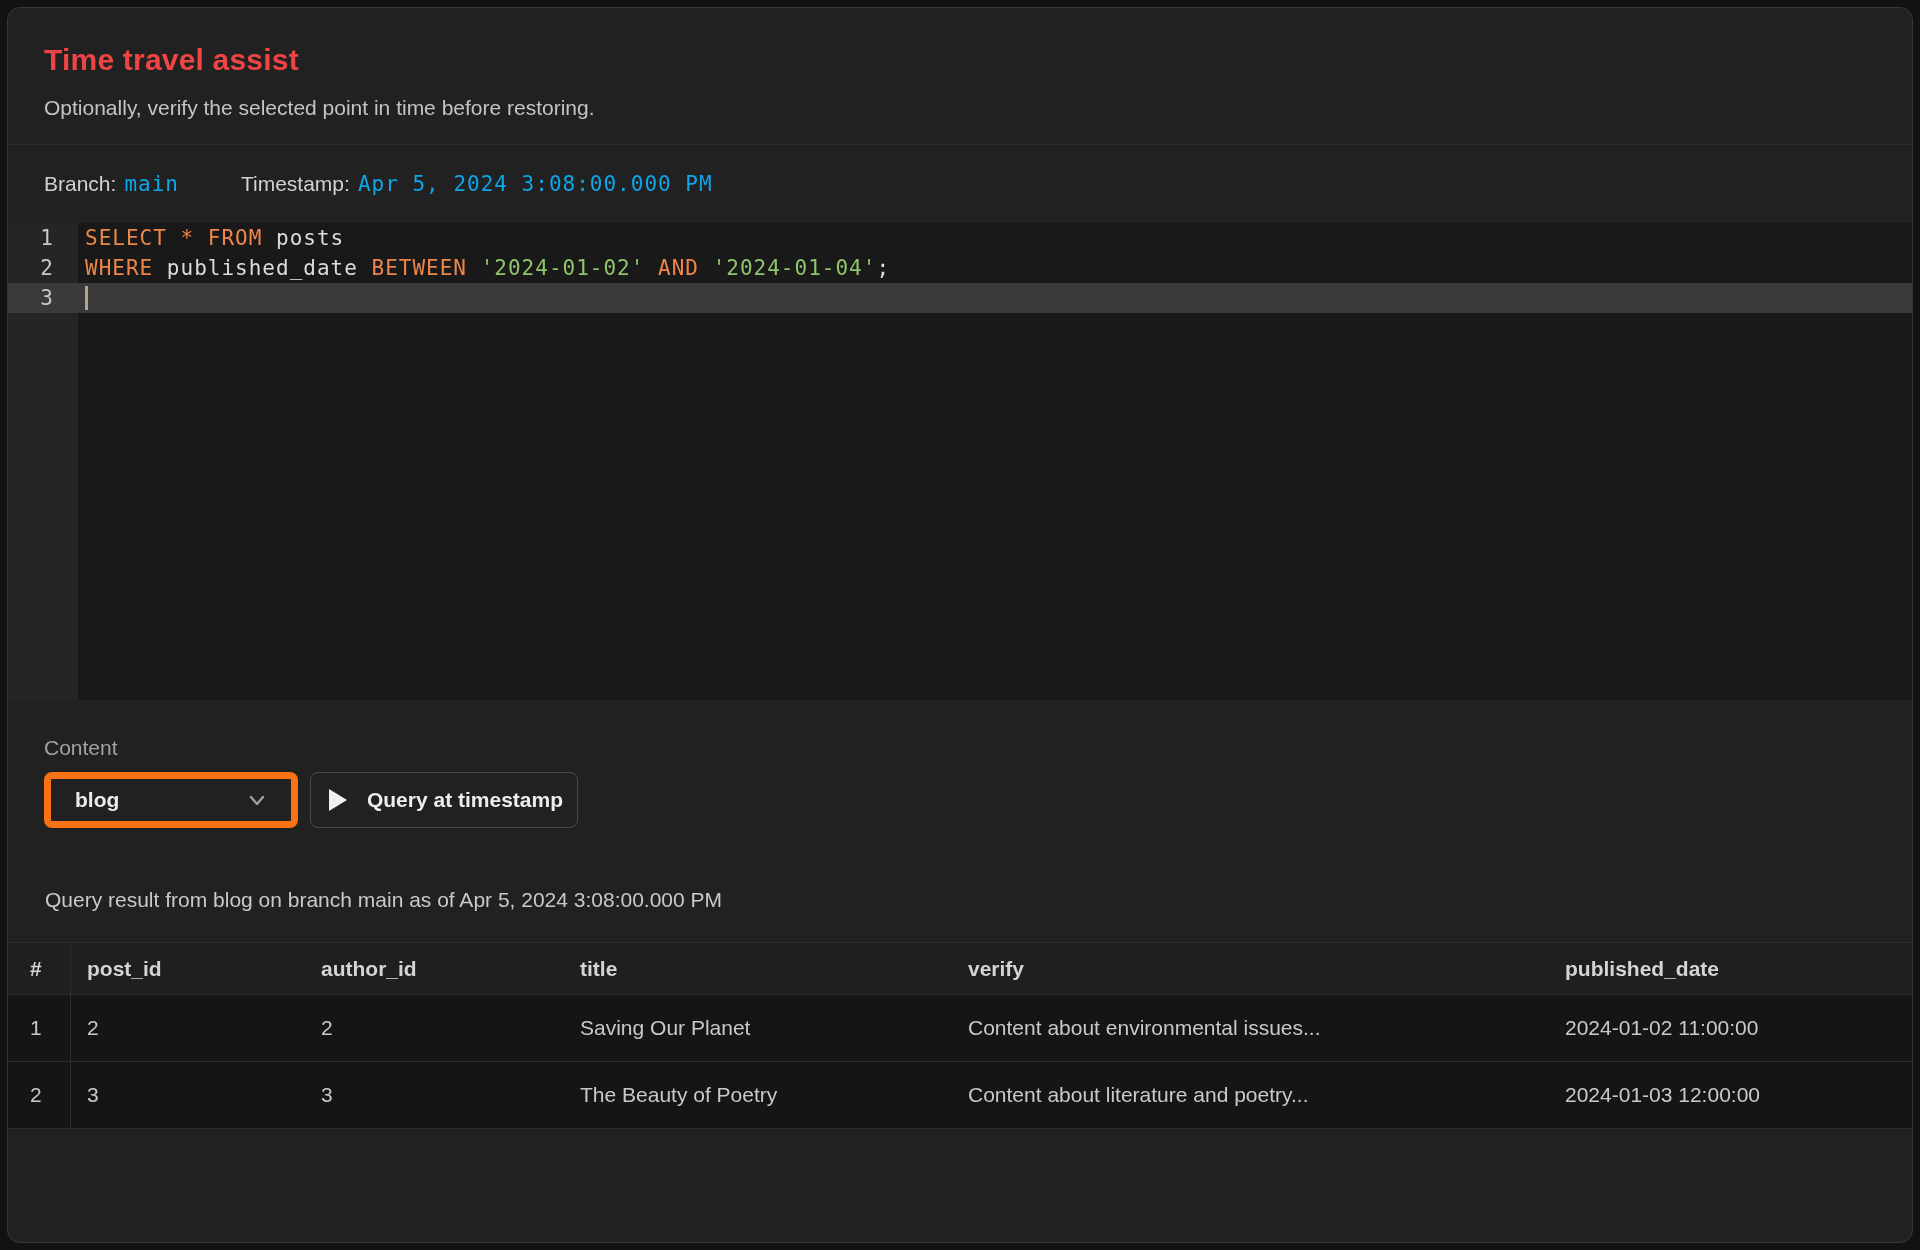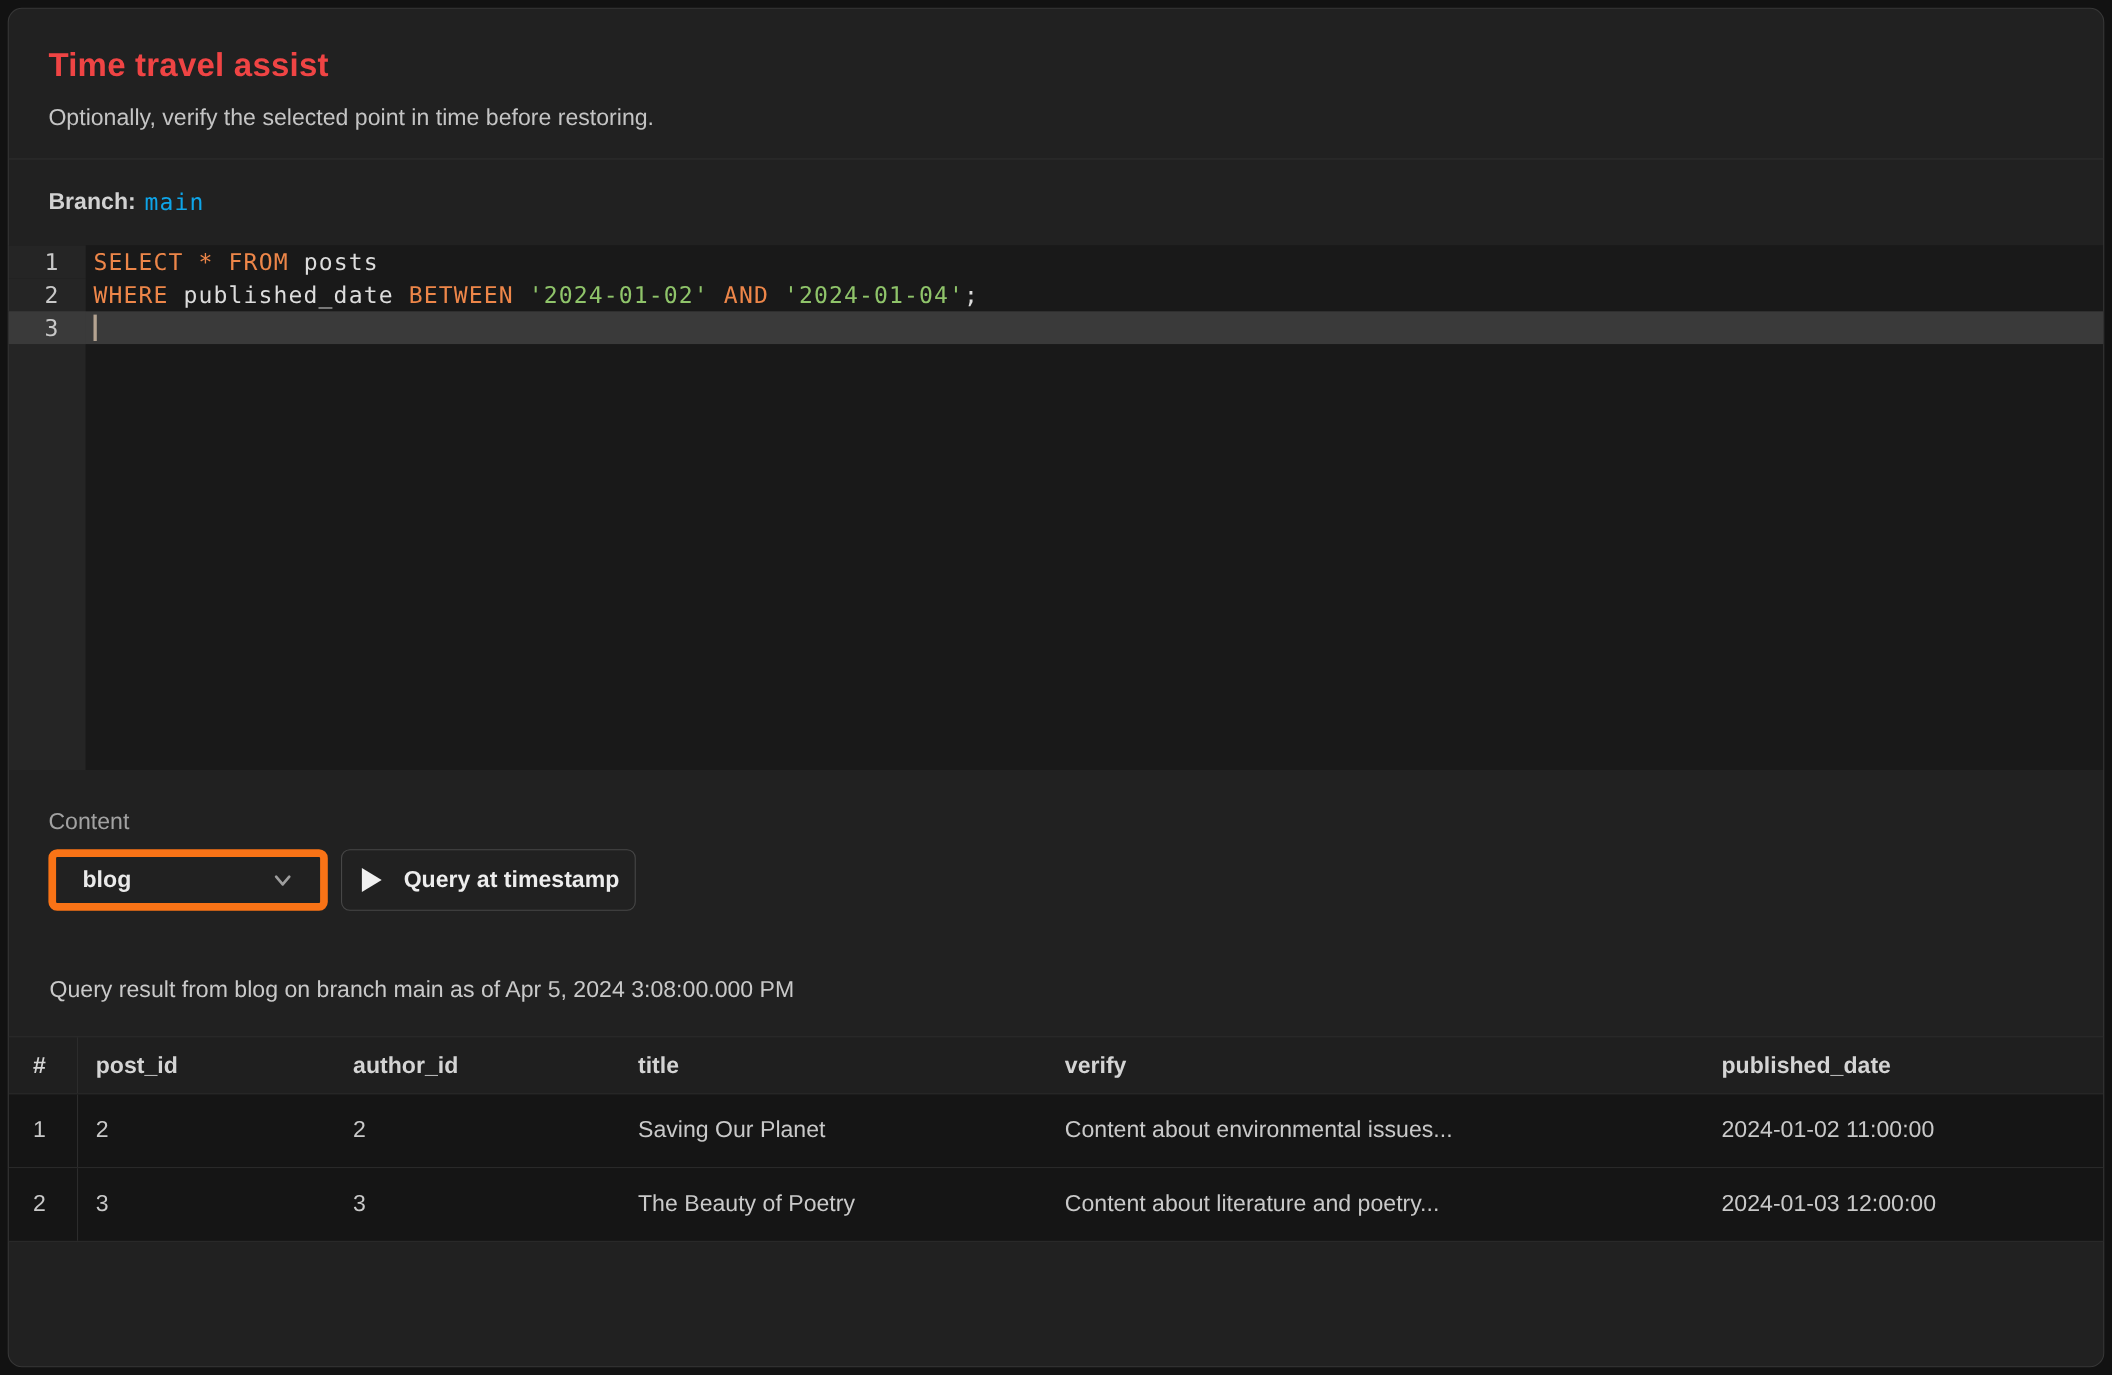--- a/index.html
+++ b/index.html
@@ -13,21 +13,21 @@
   }
 
   
   .hdr { padding:32px 36px 0 36px; }
   .title { font-size:30px; font-weight:bold; color:#ef4444; line-height:40px; letter-spacing:0.2px; }
   .subtitle { margin-top:16px; font-size:21px; color:#c4c4c4; }
   .divider { margin-top:24px; height:1px; background:#2e2e2e; }
 
   
   .meta { height:78px; display:flex; align-items:center; padding-left:36px; }
-  .meta .lbl { font-size:21px; font-weight:bold; color:#d2d2d2; }
+  .meta .lbl { font-size:21px; font-weight:normal; color:#d2d2d2; }
   .meta .val { font-size:21px; color:#0ea5e9; letter-spacing:1px; margin-left:8px; }
   .meta .group { display:flex; align-items:center; }
   .meta .group + .group { margin-left:62px; }
 
   
   .editor { height:477px; display:flex; flex-direction:column; background:#191919; cursor:text; }
   .ed-line { display:flex; height:30px; line-height:30px; font-size:21px; letter-spacing:1px; font-family:"DejaVu Sans Mono", monospace; }
   .ed-line .ln { width:70px; background:#252525; color:#c8c8c8; text-align:right; padding-right:24px; flex:none; }
   .ed-line .code { flex:1; padding-left:7px; white-space:pre; color:#dcdcdc; }
   .ed-line.active { background:#3a3a3a; }
@@ -80,20 +80,24 @@
   <div class="hdr">
     <div class="title">Time travel assist</div>
     <div class="subtitle">Optionally, verify the selected point in time before restoring.</div>
   </div>
   <div class="divider"></div>
 
   <div class="meta">
     <div class="group">
       <span class="lbl">Branch:</span>
       <span class="val mono">main</span>
+    </div>
+    <div class="group">
+      <span class="lbl">Timestamp:</span>
+      <span class="val mono">Apr 5, 2024 3:08:00.000 PM</span>
     </div>
   </div>
 
   <div class="editor">
     <div>
         <div class="ed-line">
           <span class="ln">1</span>
           <span class="code"><span class="tok-keyword">SELECT</span><span class="tok-plain"> </span><span class="tok-keyword">*</span><span class="tok-plain"> </span><span class="tok-keyword">FROM</span><span class="tok-plain"> posts</span></span>
         </div>
         <div class="ed-line">

